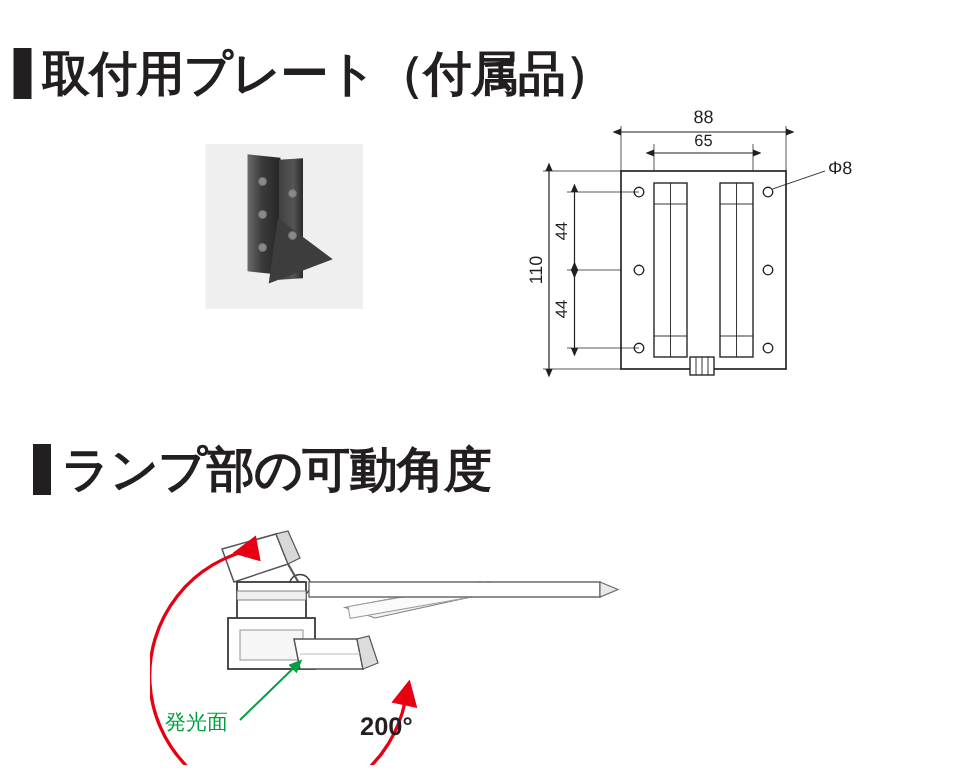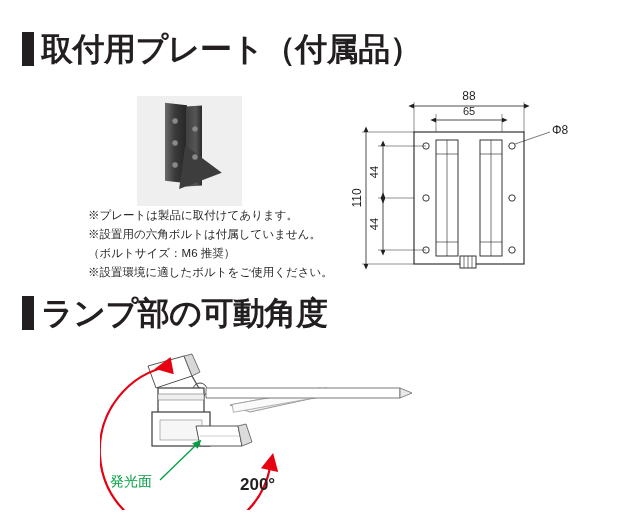--- a/index.html
+++ b/index.html
@@ -33,21 +33,21 @@
     background: #231f20;
     margin-right: 7px;
   }
   .section-heading .title {
     font-size: 32px;
     font-weight: bold;
     letter-spacing: -0.5px;
     line-height: 34px;
     white-space: nowrap;
   }
-  #heading-plate { left: 22px; top: 32px; }
+  #heading-plate { left: 9px; top: 32px; }
   #heading-angle { left: 22px; top: 296px; }
 
   
   .photo {
     position: absolute;
     left: 137px;
     top: 96px;
     width: 105px;
     height: 110px;
     background: #efefef;
@@ -93,21 +93,21 @@
     font-size: 11.5px;
     line-height: 19px;
     color: #231f20;
   }
   .notes div { white-space: nowrap; }
 
   
   .drawing {
     position: absolute;
     left: 352px;
-    top: 84px;
+    top: 66px;
     width: 270px;
     height: 200px;
   }
   .drawing svg { display: block; }
 
   
   .angle-diagram {
     position: absolute;
     left: 100px;
     top: 350px;
@@ -130,26 +130,20 @@
     <div class="hinge-a"></div>
     <div class="hinge-b"></div>
     <div class="plate-angle"></div>
     <div class="screw" style="left:35px;top:22px;"></div>
     <div class="screw" style="left:35px;top:44px;"></div>
     <div class="screw" style="left:35px;top:66px;"></div>
     <div class="screw" style="left:55px;top:30px;"></div>
     <div class="screw" style="left:55px;top:58px;"></div>
   </div>
 
-  <div class="notes">
-    <div>※プレートは製品に取付けてあります。</div>
-    <div>※設置用の六角ボルトは付属していません。</div>
-    <div>（ボルトサイズ：M6 推奨）</div>
-    <div>※設置環境に適したボルトをご使用ください。</div>
-  </div>
 
   <div class="drawing">
     <svg width="270" height="200" viewBox="0 0 270 200" xmlns="http://www.w3.org/2000/svg">
       <defs>
         <marker id="arrL" markerWidth="8" markerHeight="8" refX="7" refY="3" orient="auto">
           <path d="M7,0 L0,3 L7,6 z" fill="#231f20"></path>
         </marker>
         <marker id="arrR" markerWidth="8" markerHeight="8" refX="1" refY="3" orient="auto">
           <path d="M1,0 L8,3 L1,6 z" fill="#231f20"></path>
         </marker>

